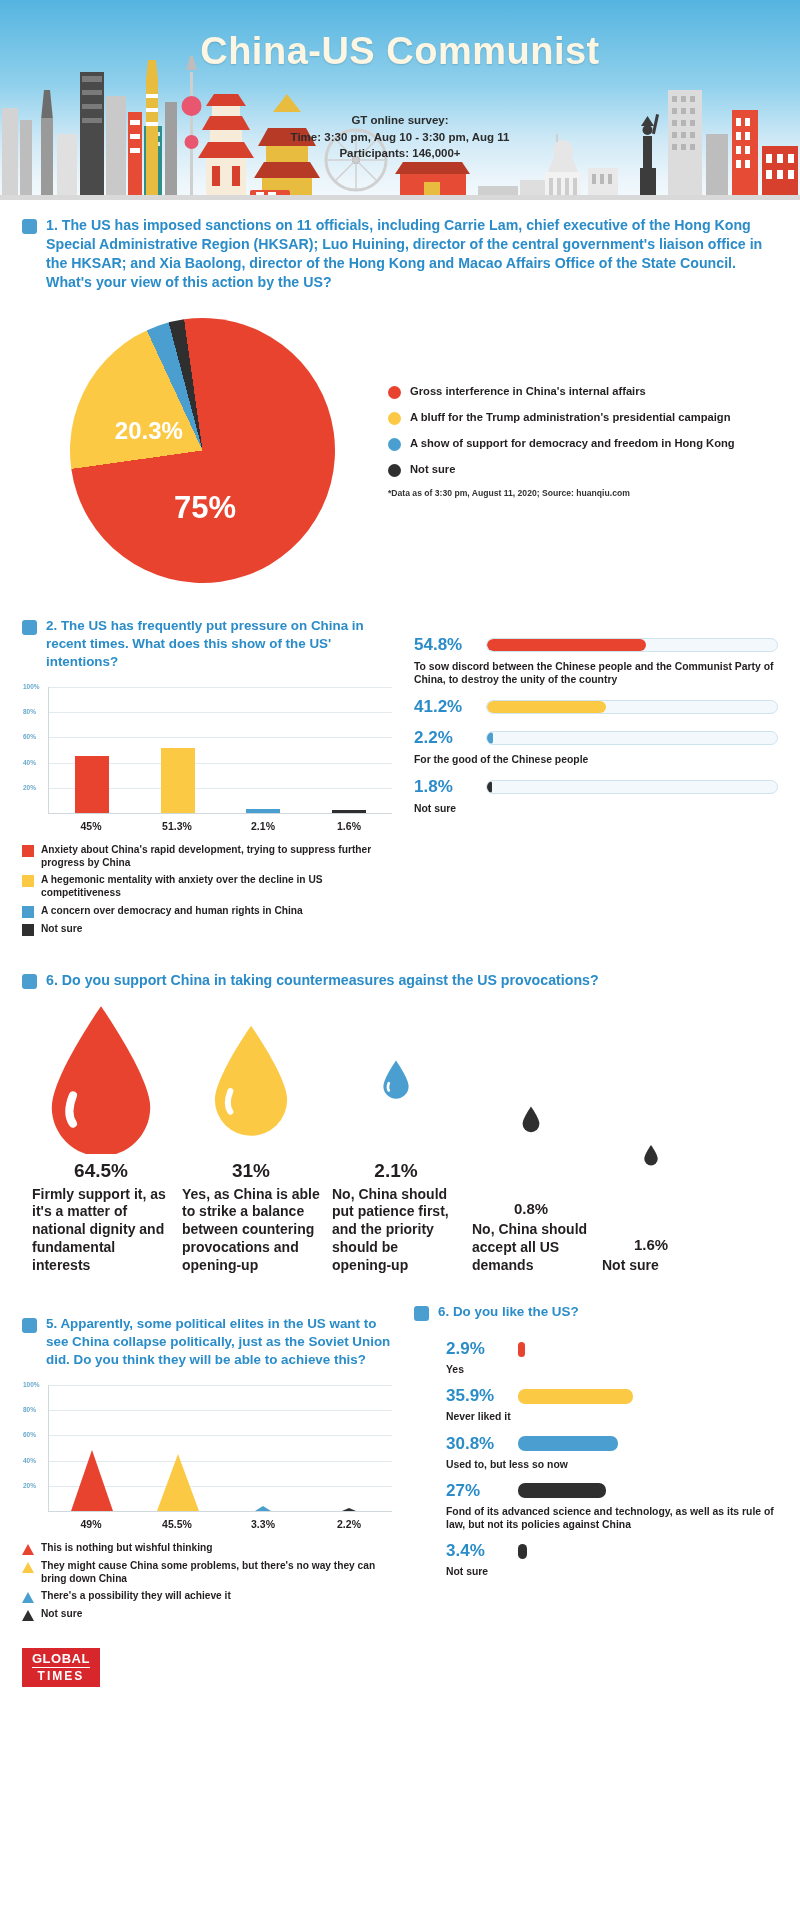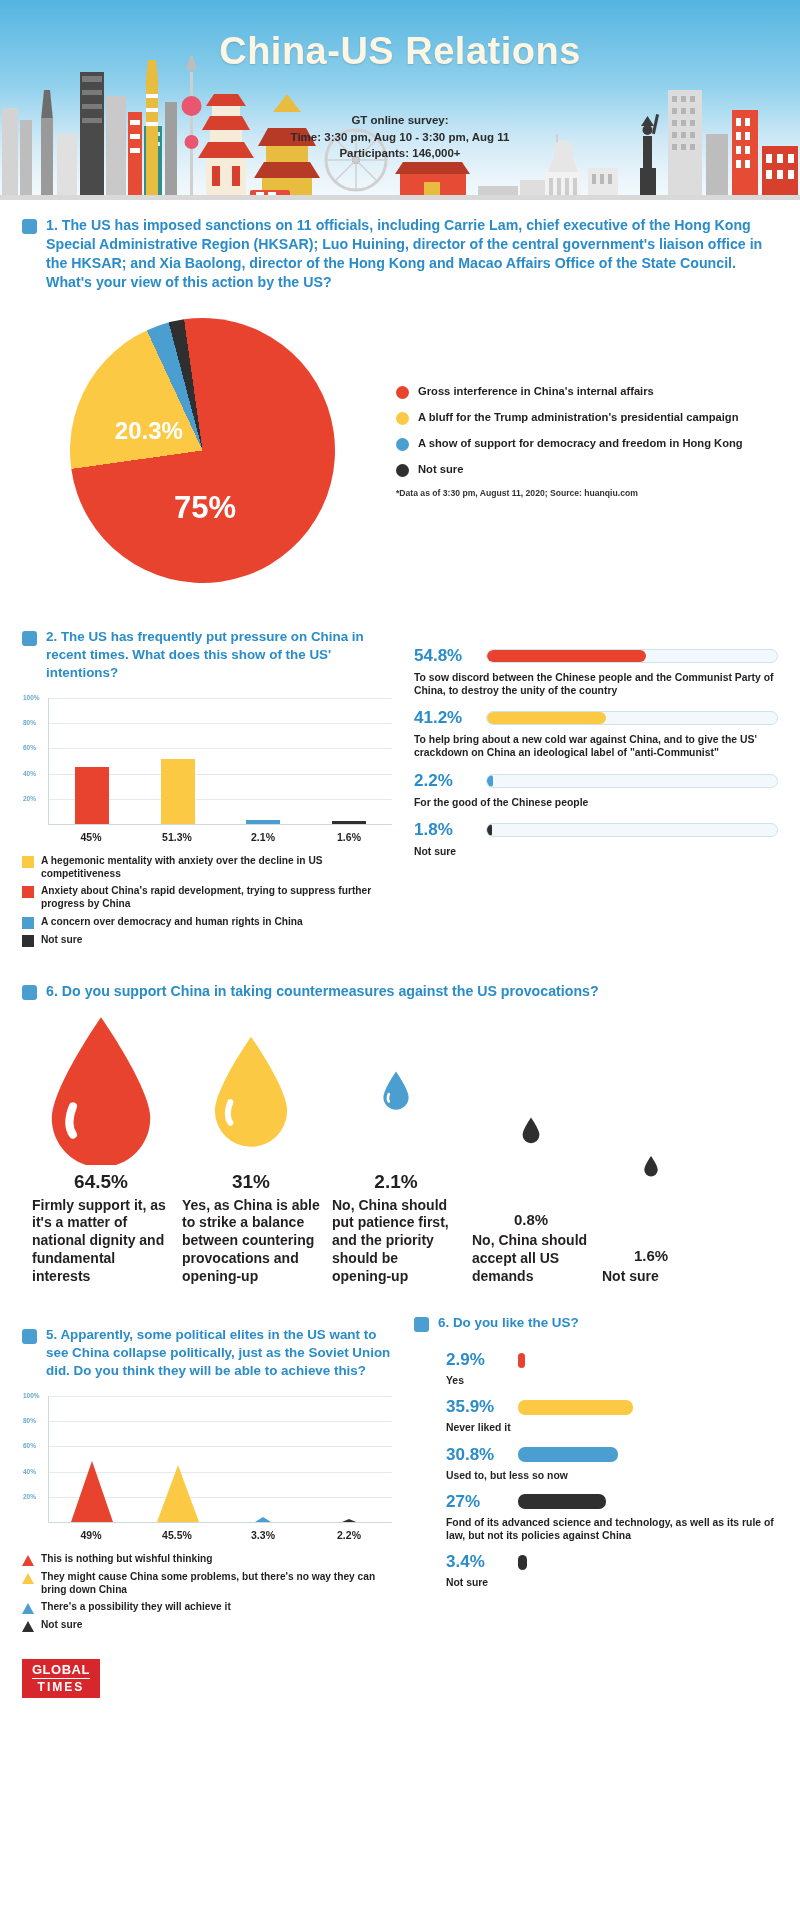--- a/index.html
+++ b/index.html
@@ -74,21 +74,21 @@
       #fbc944 270deg 343.1deg,
       #4a9fd0 343.1deg 353.2deg,
       #2f2f2f 353.2deg 360deg
     );
     transform: rotate(-8deg);
   }
   .pie-lbl { position:absolute; color:#fff; font-weight:bold; }
   .pie-lbl-75 { font-size: 31px; left: 96px; top: 172px; transform: rotate(8deg); }
   .pie-lbl-203 { font-size: 24px; left: 48px; top: 92px; transform: rotate(8deg); }
 
-  .legend-col { flex: 1; padding-top: 66px; padding-left: 6px; margin-left: 8px; }
+  .legend-col { flex: 1; padding-top: 66px; padding-left: 6px; }
   .lg-row { display:flex; align-items:flex-start; gap: 9px; margin-bottom: 11px; }
   .lg-dot { width: 13px; height: 13px; border-radius: 50%; flex:0 0 13px; margin-top: 2px; }
   .lg-txt { font-size: 11.2px; font-weight: bold; line-height: 1.3; color:#231f20; }
   .src-note { font-size: 8.6px; font-weight: bold; color:#333; margin-top: 10px; }
 
   
   .two-col { display:flex; gap: 22px; margin-top: 10px; }
   .col-left { width: 370px; }
   .col-right { flex:1; }
 
@@ -274,21 +274,21 @@
         <rect x="766" y="120" width="6" height="9"></rect>
           <rect x="777" y="120" width="6" height="9"></rect>
           <rect x="788" y="120" width="6" height="9"></rect>
       </g>
 
       <rect x="250" y="140" width="40" height="10" rx="2" fill="#e54b35"></rect>
       <rect x="256" y="142" width="8" height="5" fill="#fff"></rect>
       <rect x="268" y="142" width="8" height="5" fill="#fff"></rect>
     </svg>
     <div class="groundline"></div>
-    <div class="hero-title">China-US Relations</div>
+    <div class="hero-title">China-US Communist</div>
     <div class="hero-sub">
       <div>GT online survey:</div>
       <div>Time: 3:30 pm, Aug 10 - 3:30 pm, Aug 11</div>
       <div>Participants: 146,000+</div>
     </div>
   </div>
 
   <div class="content">
 
     <div class="qhead">
@@ -317,21 +317,21 @@
           <span class="lg-txt">A show of support for democracy and freedom in Hong Kong</span>
         </div>
         <div class="lg-row">
           <span class="lg-dot" style="background:#2f2f2f"></span>
           <span class="lg-txt">Not sure</span>
         </div>
         <div class="src-note">*Data as of 3:30 pm, August 11, 2020; Source: huanqiu.com</div>
       </div>
     </div>
 
-    <div class="two-col" style="margin-top:45px;">
+    <div class="two-col" style="margin-top:34px;">
       <div class="col-left">
         <div class="qhead" style="margin-top:0">
           <div class="qbox"></div>
           <div class="qtext small">2. The US has frequently put pressure on China in recent times. What does this show of the US' intentions?</div>
         </div>
 
         <div class="cchart">
           <div class="cc-plot">
             <div class="cc-grid" style="top:0"></div>
             <div class="cc-grid" style="top:25.2px"></div>
@@ -361,26 +361,26 @@
           <div class="cc-axis">
             <div class="cc-xlab">45%</div>
             <div class="cc-xlab">51.3%</div>
             <div class="cc-xlab">2.1%</div>
             <div class="cc-xlab">1.6%</div>
           </div>
         </div>
 
         <div class="cleg">
           <div class="cleg-row">
+            <span class="cleg-sw" style="background:#e8432f"></span>
+            <span class="cleg-txt">Anxiety about China's rapid development, trying to suppress further progress by China</span>
+          </div>
+          <div class="cleg-row">
             <span class="cleg-sw" style="background:#fbc944"></span>
             <span class="cleg-txt">A hegemonic mentality with anxiety over the decline in US competitiveness</span>
-          </div>
-          <div class="cleg-row">
-            <span class="cleg-sw" style="background:#e8432f"></span>
-            <span class="cleg-txt">Anxiety about China's rapid development, trying to suppress further progress by China</span>
           </div>
           <div class="cleg-row">
             <span class="cleg-sw" style="background:#4a9fd0"></span>
             <span class="cleg-txt">A concern over democracy and human rights in China</span>
           </div>
           <div class="cleg-row">
             <span class="cleg-sw" style="background:#2f2f2f"></span>
             <span class="cleg-txt">Not sure</span>
           </div>
         </div>
@@ -398,21 +398,20 @@
             </div>
             <div class="pb-desc">To sow discord between the Chinese people and the Communist Party of China, to destroy the unity of the country</div>
           </div>
           <div class="pb-item">
             <div class="pb-line">
               <div class="pb-pct">41.2%</div>
               <div class="pb-track">
                 <div class="pb-fill" style="width:41.2%;background:#fbc944"></div>
               </div>
             </div>
-            <div class="pb-desc">To help bring about a new cold war against China, and to give the US' crackdown on China an ideological label of "anti-Communist"</div>
           </div>
           <div class="pb-item">
             <div class="pb-line">
               <div class="pb-pct">2.2%</div>
               <div class="pb-track">
                 <div class="pb-fill" style="width:2.2%;background:#4a9fd0"></div>
               </div>
             </div>
             <div class="pb-desc">For the good of the Chinese people</div>
           </div>

